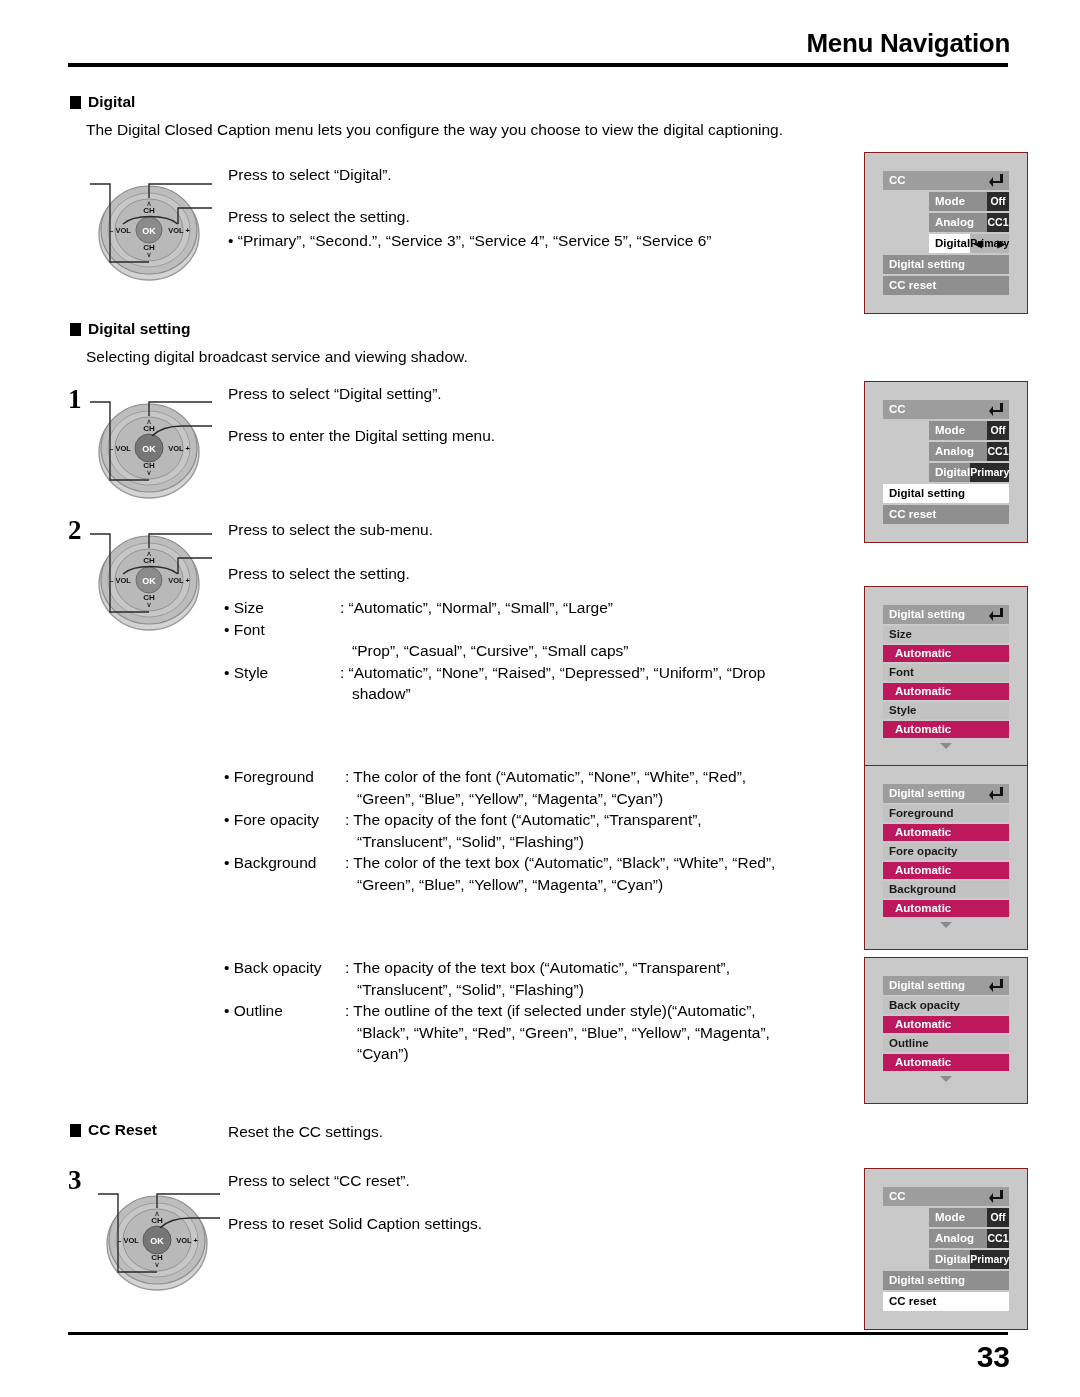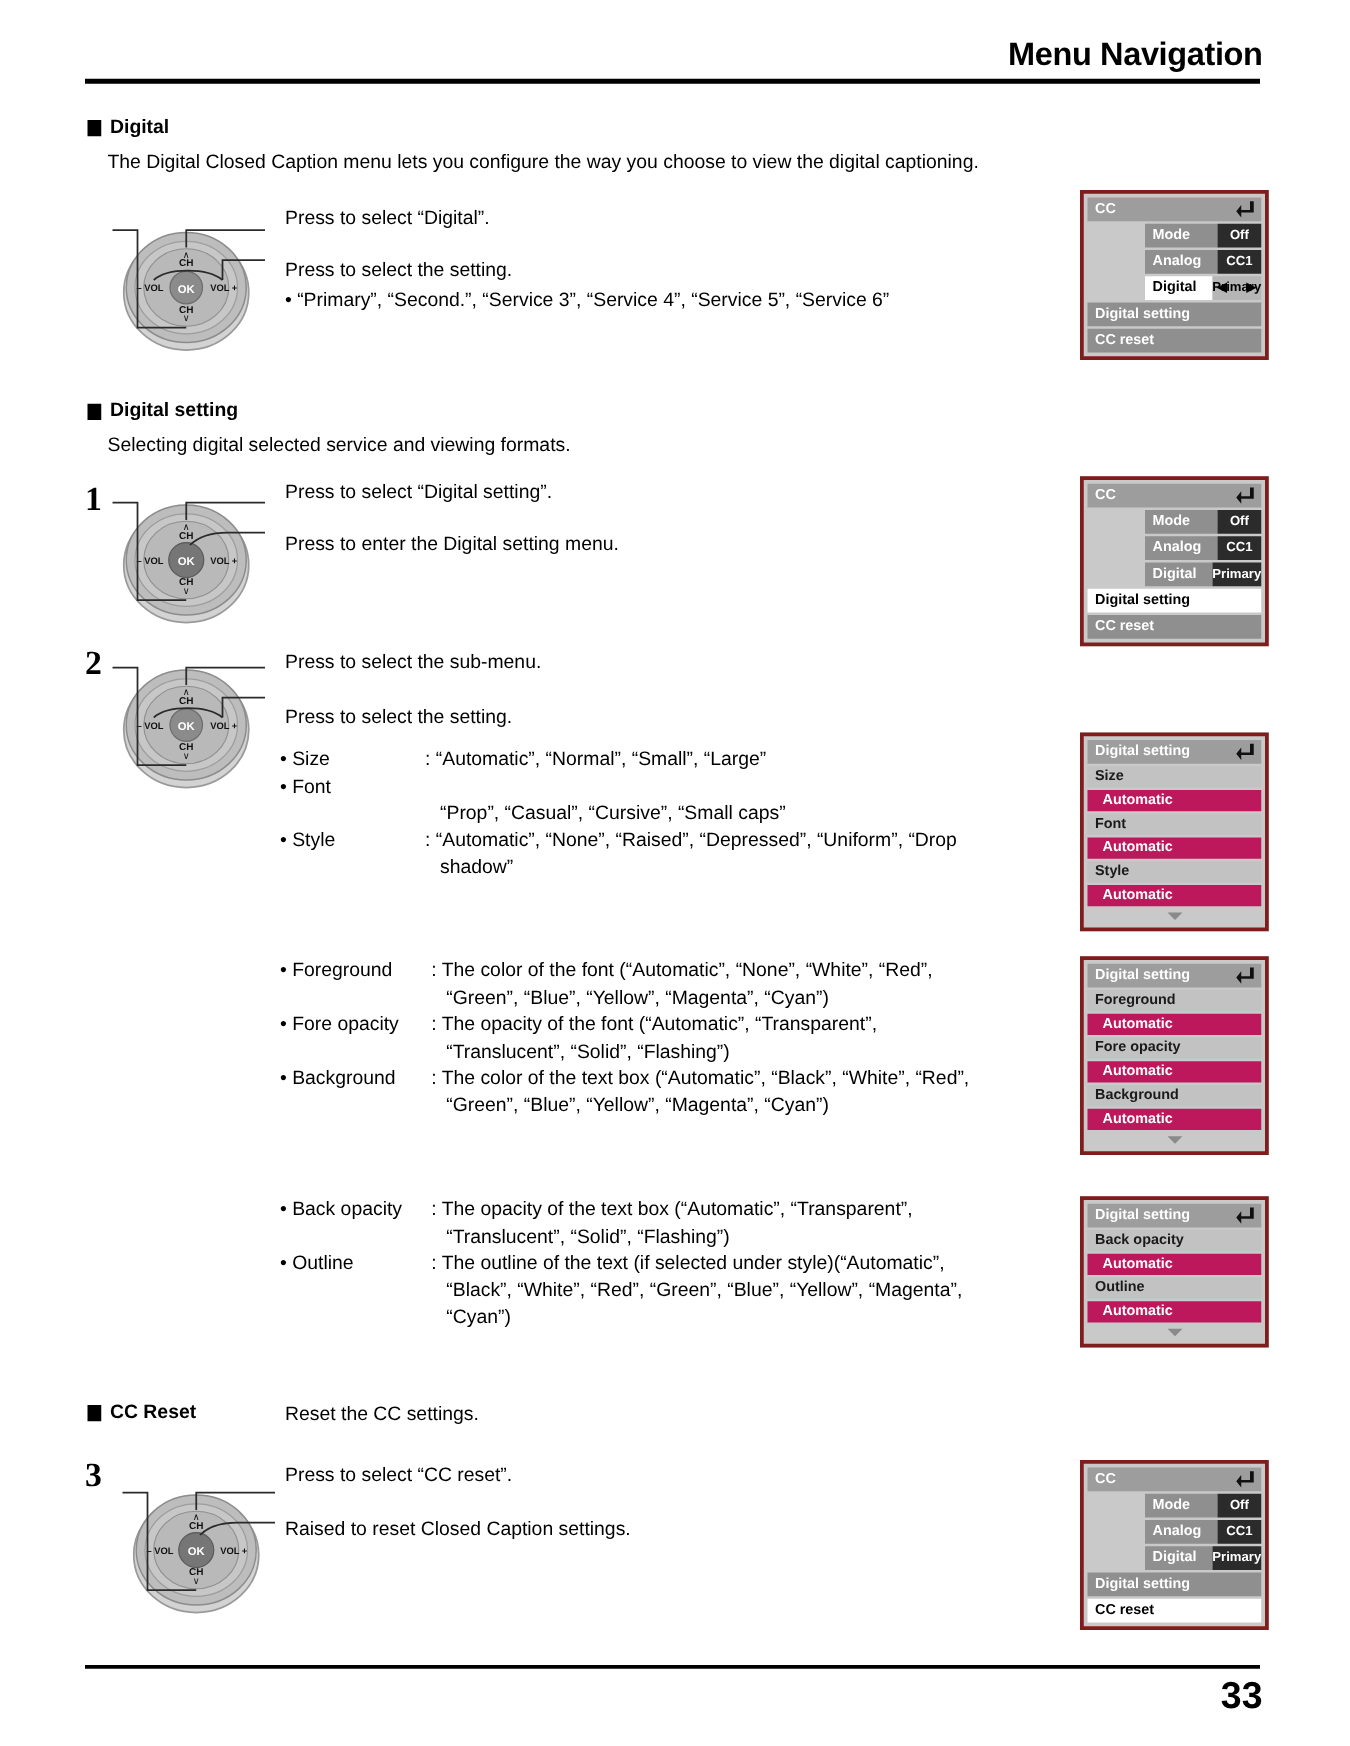--- a/index.html
+++ b/index.html
@@ -63,24 +63,24 @@
   
   .spec-list { position: absolute; font-size: 15.5px; line-height: 21.5px; }
   .spec-row { display: flex; }
   .spec-key { white-space: nowrap; }
   .spec-val { white-space: nowrap; }
   .spec-cont { white-space: nowrap; }
 
   
   .osd {
     position: absolute;
-    width: 151px;
+    width: 164px;
     background: #c9c9c9;
-    border: 3px solid #7f1d1d;
-    padding: 3px;
+    border: 1px solid #7f1d1d;
+    padding: 18px;
     font-size: 11px;
     font-weight: bold;
     color: #ffffff;
   }
   .osd-title {
     position: relative;
     height: 19px; line-height: 19px;
     background: #9d9d9d;
     color: #ffffff;
     padding-left: 6px;
@@ -205,21 +205,21 @@
       </div>
     </div>
     <div class="osd-full">Digital setting</div>
     <div class="osd-full">CC reset</div>
   </div>
 
   <div class="sec-head" style="left:70px; top:320px;">
     <span class="bullet-sq"></span>
     <span>Digital setting</span>
   </div>
-  <div class="body-text" style="left:86px; top:346px;">Selecting digital selected service and viewing formats.</div>
+  <div class="body-text" style="left:86px; top:346px;">Selecting digital broadcast service and viewing shadow.</div>
 
   <div class="step-num" style="left:68px; top:384px;">1</div>
   <div class="remote" style="left:90px; top:396px;">
     <svg width="122" height="104" viewBox="0 0 122 104">
       <ellipse cx="59" cy="56" rx="50" ry="46" fill="#d3d3d3" stroke="#9a9a9a" stroke-width="1.4"></ellipse>
       <ellipse cx="59" cy="52" rx="48" ry="44" fill="#bdbdbd" stroke="#8c8c8c" stroke-width="1.2"></ellipse>
       <ellipse cx="59" cy="52" rx="41" ry="37" fill="#c7c7c7" stroke="#9d9d9d" stroke-width="1"></ellipse>
       <ellipse cx="59" cy="52" rx="34" ry="31" fill="#b9b9b9" stroke="#8f8f8f" stroke-width="0.9"></ellipse>
       <circle cx="59" cy="52" r="14" fill="#767676" stroke="#5a5a5a" stroke-width="1"></circle>
       <text x="59" y="56" font-family="Liberation Sans, sans-serif" font-size="9" font-weight="bold" fill="#fff" text-anchor="middle">OK</text>
@@ -428,21 +428,21 @@
       <text x="59" y="72" font-family="Liberation Sans, sans-serif" font-size="8" font-weight="bold" fill="#111" text-anchor="middle">CH</text>
       <text x="59" y="79" font-family="Liberation Sans, sans-serif" font-size="7.5" fill="#111" text-anchor="middle">∨</text>
       <text x="30" y="55" font-family="Liberation Sans, sans-serif" font-size="7.5" font-weight="bold" fill="#111" text-anchor="middle">– VOL</text>
       <text x="89" y="55" font-family="Liberation Sans, sans-serif" font-size="7.5" font-weight="bold" fill="#111" text-anchor="middle">VOL +</text>
       <path d="M59 20 L59 6 L128 6" fill="none" stroke="#2a2a2a" stroke-width="1.4"></path>
       <path d="M59 84 L20 84 L20 6 L-3 6" fill="none" stroke="#2a2a2a" stroke-width="1.4"></path>
       <path d="M62 40 C 72 30, 86 30, 92 30 L128 30" fill="none" stroke="#2a2a2a" stroke-width="1.4"></path>
     </svg>
   </div>
   <div class="callout" style="left:228px; top:1170px;">Press to select “CC reset”.</div>
-  <div class="callout" style="left:228px; top:1213px;">Raised to reset Closed Caption settings.</div>
+  <div class="callout" style="left:228px; top:1213px;">Press to reset Solid Caption settings.</div>
 
   <div class="osd" style="left:864px; top:1168px;">
     <div class="osd-title">
       <span>CC</span>
       <svg class="back-arrow" viewBox="0 0 17 16">
         <path d="M12 2 L12 9 L5 9 L5 5 L1 10 L5 15 L5 11 L15 11 L15 2 Z" fill="#111"></path>
       </svg>
     </div>
     <div class="osd-row">
       <div class="lbl">Mode</div>

